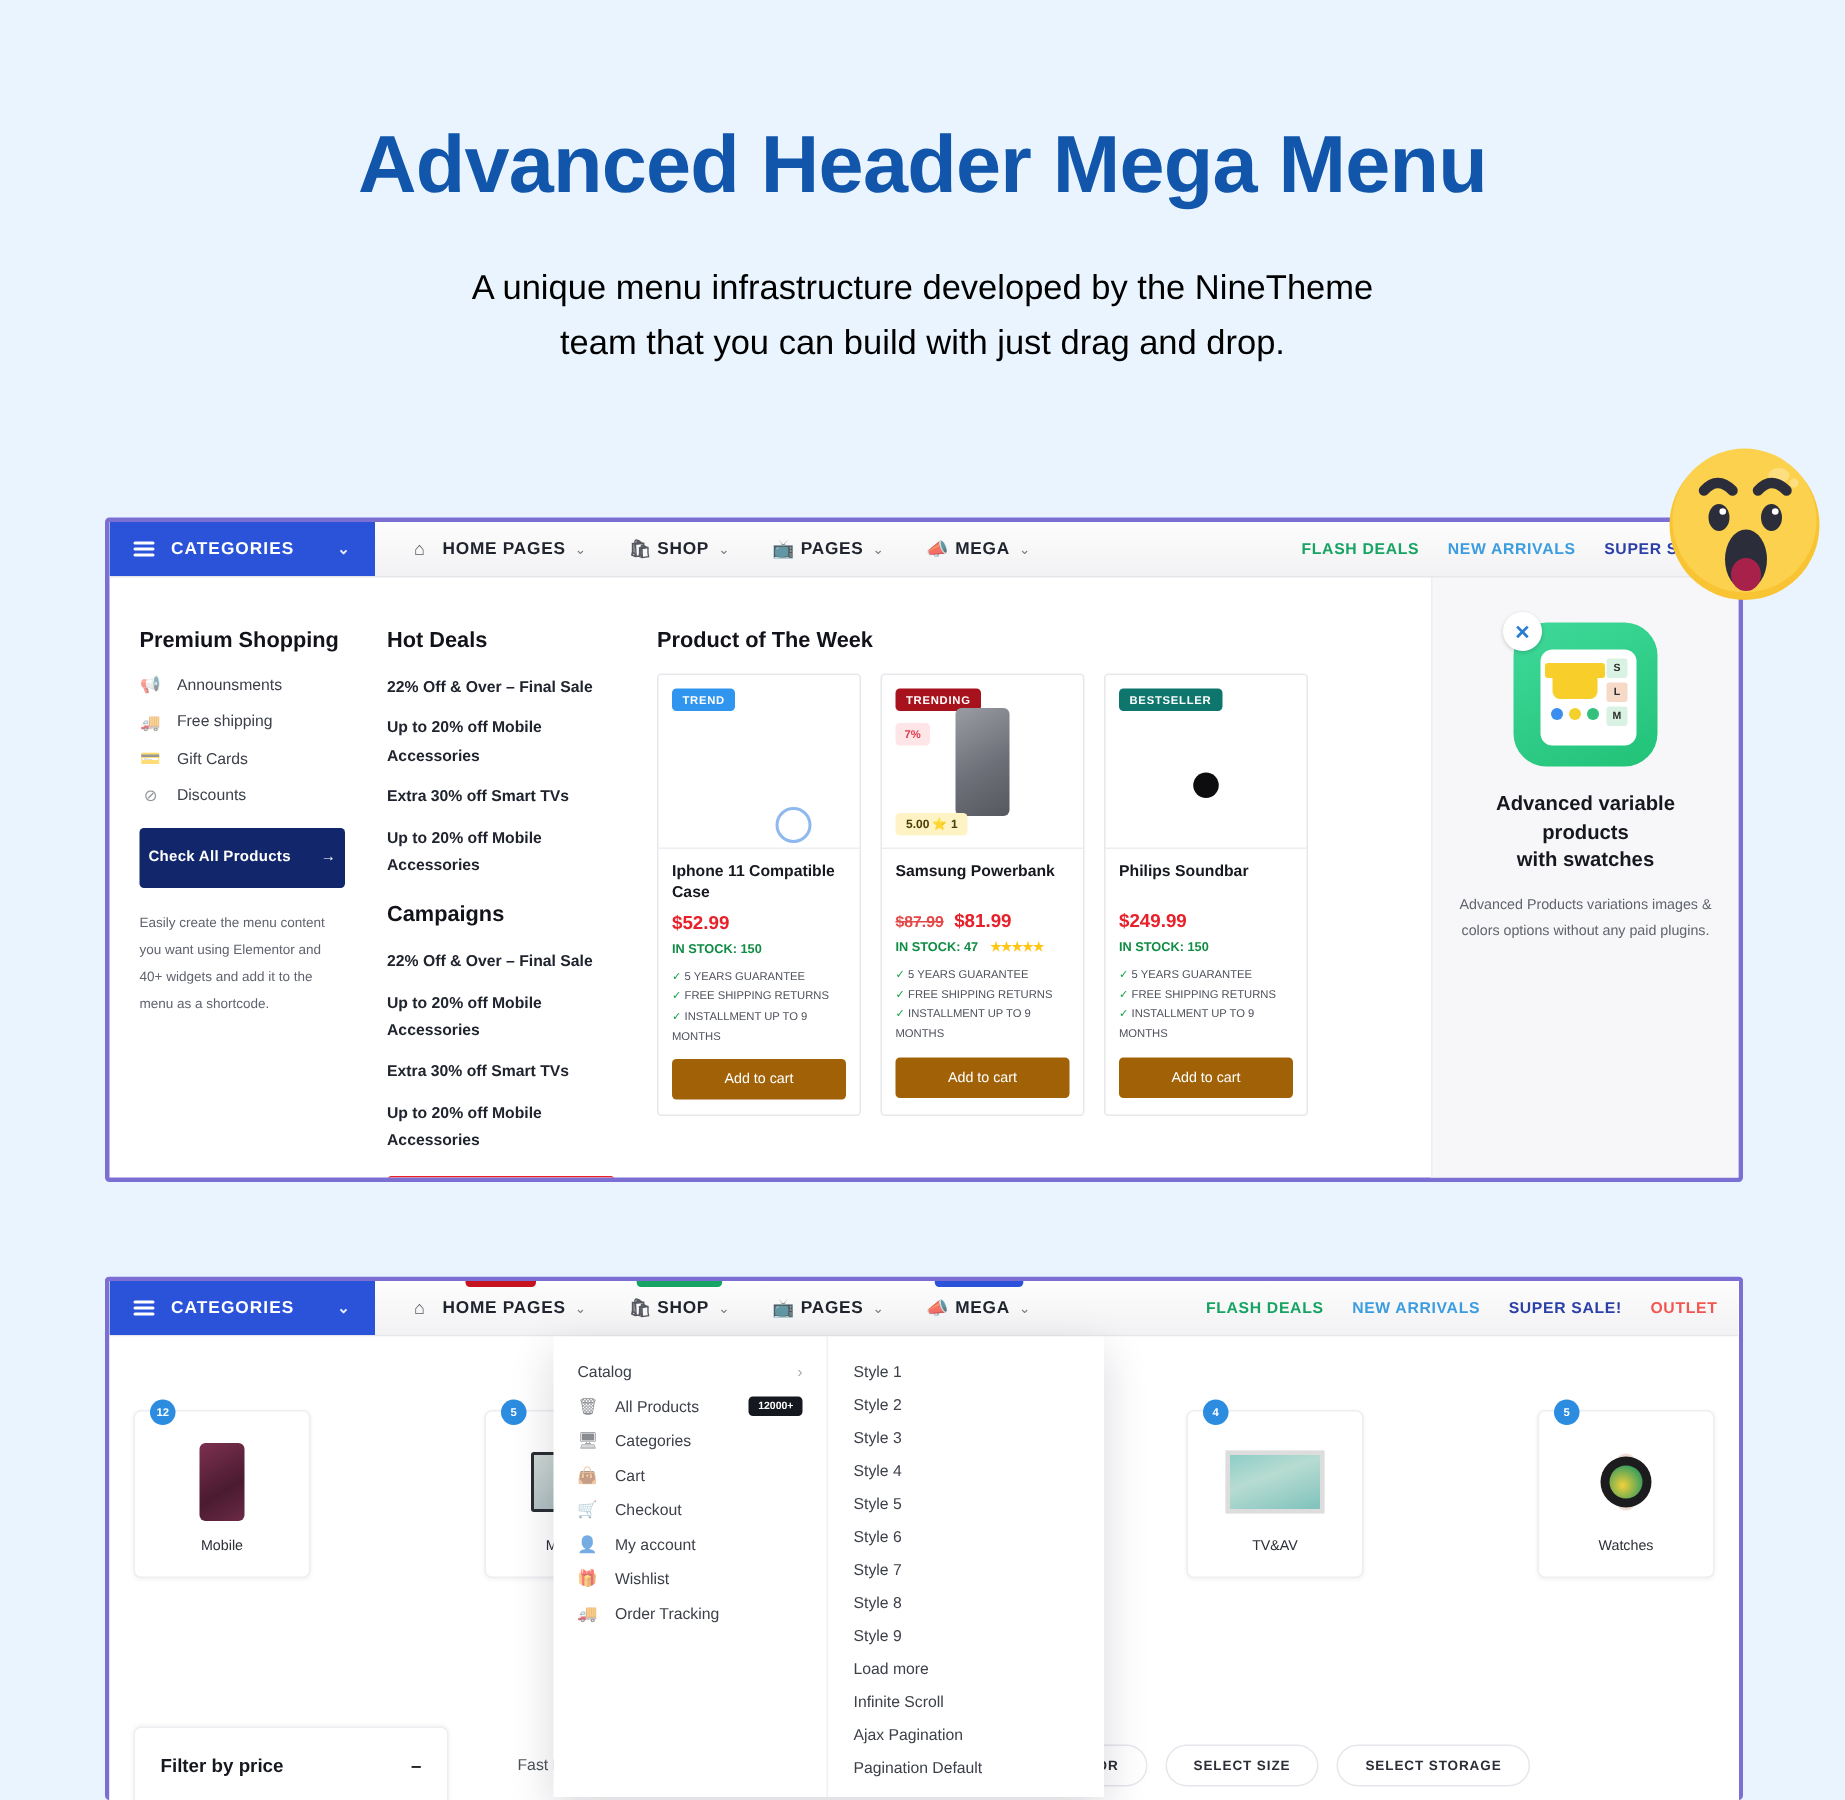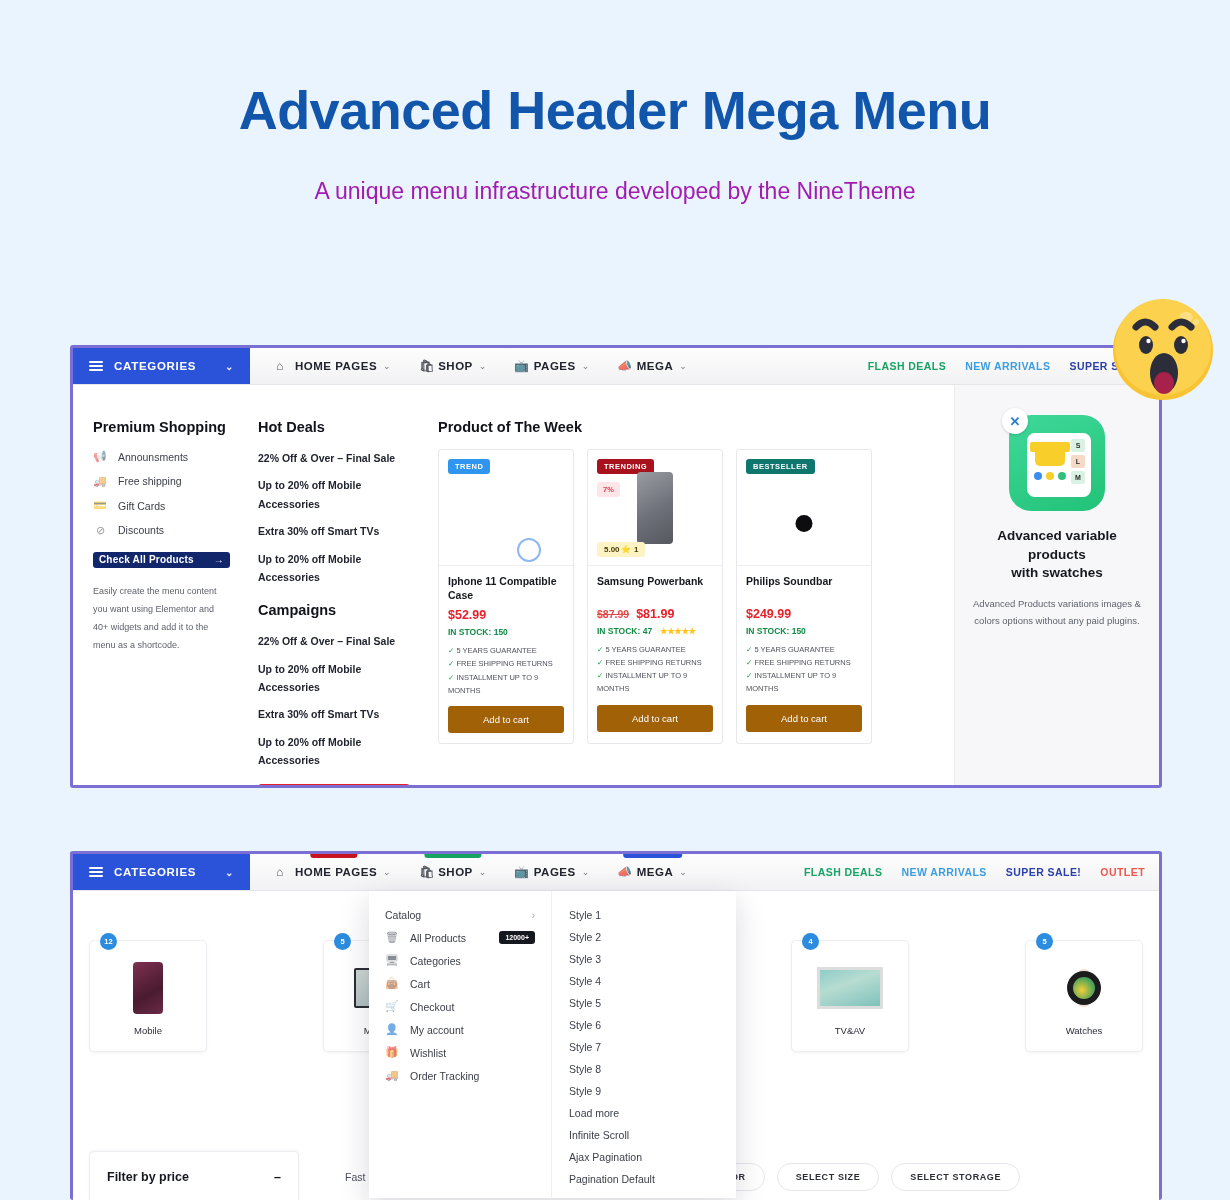--- a/index.html
+++ b/index.html
@@ -11,21 +11,21 @@
     position:relative;
   }
 
   
   .hero { text-align:center; padding-top:82px; }
   .hero h1 {
     font-size:54px; font-weight:bold; color:#1156ab;
     letter-spacing:-0.5px; line-height:1.05;
   }
   .hero .sub {
-    margin-top:34px; font-size:23px; color:#a21caf;
+    margin-top:34px; font-size:23px; color:#000000;
     line-height:1.62; font-weight:400;
   }
 
   
   .frame {
     position:absolute; left:70px; width:1092px;
     border:3px solid #7c6fd4; border-radius:3px;
     background:#fff; overflow:hidden;
   }
   .frame-1 { top:345px; height:443px; }
@@ -78,21 +78,21 @@
   .col-d { width:205px; background:#f7f7f9; border-left:1px solid #ededf1; padding:30px 18px 0; text-align:center; }
 
   .mh { font-size:14.5px; font-weight:bold; color:#12131a; margin-bottom:14px; }
   .mlist { list-style:none; }
   .mlist li { display:flex; align-items:center; gap:10px; font-size:10.5px; color:#3c4049; margin-bottom:9.5px; cursor:pointer; }
   .mlist li .li-ic { width:15px; height:15px; opacity:.55; display:inline-flex; align-items:center; justify-content:center; font-size:11px; }
 
   .btn-dark {
     display:flex; align-items:center; justify-content:center; gap:20px;
     background:#11266b; color:#fff; font-size:10px; font-weight:bold;
-    height:16px; border-radius:3px; margin-top:14px; cursor:pointer;
+    height:40px; border-radius:3px; margin-top:14px; cursor:pointer;
     letter-spacing:.2px;
   }
   .note { margin-top:14px; font-size:9px; color:#5f636d; line-height:2.0; }
 
   .deal { font-size:10.5px; color:#20242e; font-weight:bold; line-height:1.75; margin-bottom:9px; cursor:pointer; }
   .btn-red {
     display:flex; align-items:center; justify-content:center; gap:22px;
     border:1.5px solid #e8202a; color:#e8202a; border-radius:3px;
     font-size:9px; font-weight:bold; padding:10px 8px; margin-top:14px;
     text-align:center; line-height:1.35; cursor:pointer;
@@ -188,20 +188,21 @@
   
   .emoji { position:absolute; left:1108px; top:295px; width:110px; height:110px; z-index:40; }
 </style>
 </head>
 <body>
 
 <div class="hero">
   <h1>Advanced Header Mega Menu</h1>
   <div class="sub">
     <div>A unique menu infrastructure developed by the NineTheme</div>
+    <div>team that you can build with just drag and drop.</div>
   </div>
 </div>
 
 <svg class="emoji" viewBox="0 0 110 110">
   <circle cx="55" cy="55" r="50" fill="#f9c433"></circle>
   <circle cx="55" cy="52" r="48" fill="#fcd14d"></circle>
   <ellipse cx="78" cy="22" rx="7" ry="5" fill="#fde08b" opacity=".85"></ellipse>
   <circle cx="88" cy="27" r="3" fill="#fde08b" opacity=".85"></circle>
   <path d="M28 32 q9 -10 19 0" stroke="#2b2d3a" stroke-width="7" fill="none" stroke-linecap="round"></path>
   <path d="M64 32 q9 -10 19 0" stroke="#2b2d3a" stroke-width="7" fill="none" stroke-linecap="round"></path>

